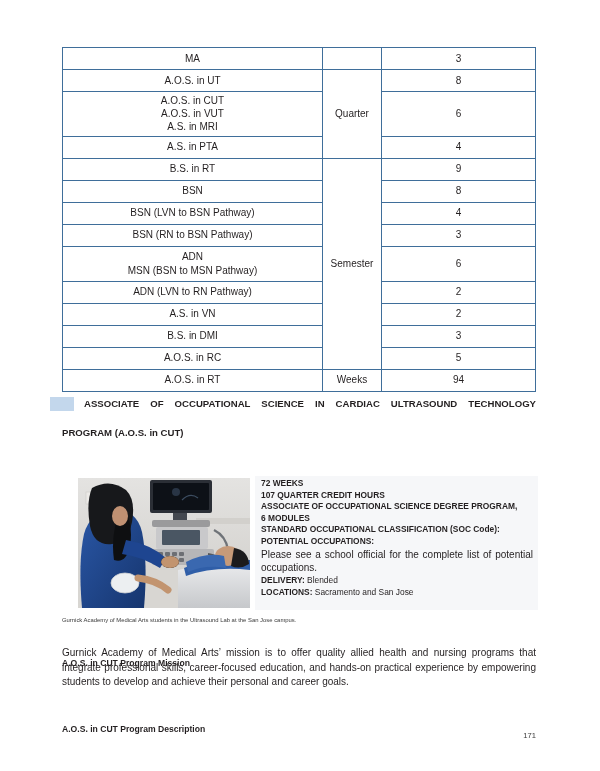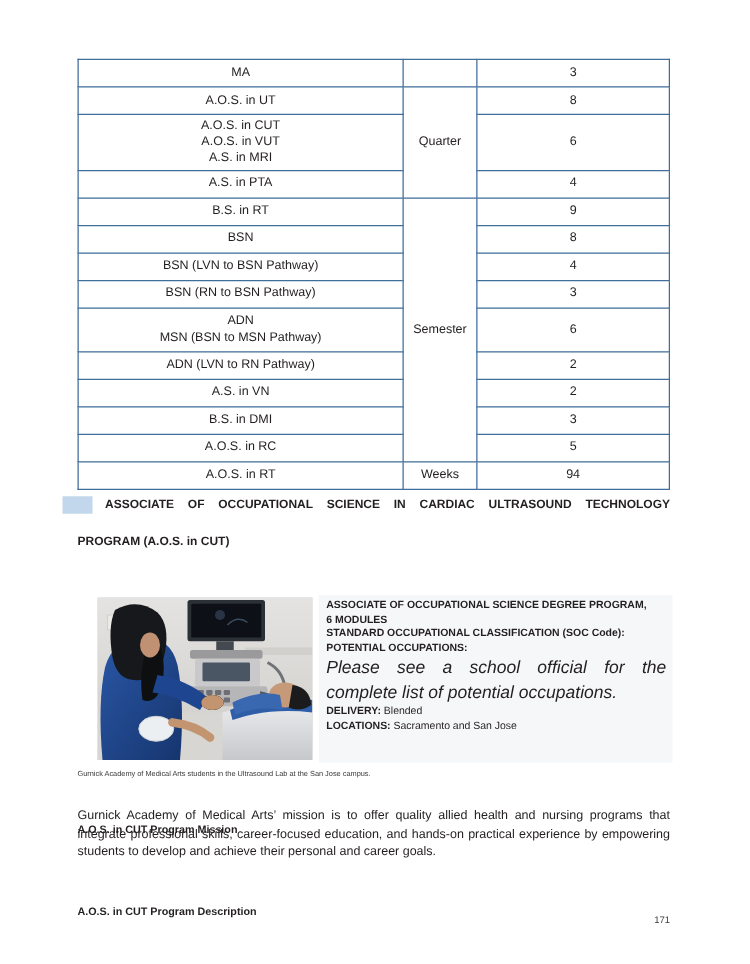--- a/index.html
+++ b/index.html
@@ -112,23 +112,22 @@
   .info-line {
     font-size: 8.4px;
     line-height: 1.38;
     color: #231f20;
     white-space: nowrap;
   }
   .info-line.b { font-weight: bold; }
   .info-line .lbl { font-weight: bold; }
   .info-line .val { font-weight: normal; }
   .info-italic {
-    font-size: 14px;
+    font-size: 10px;
     line-height: 1.38;
-    font-style: italic;
     color: #231f20;
     text-align: justify;
     text-align-last: left;
     width: 272px;
   }
 
   
   .caption {
     position: absolute;
     left: 62px;
@@ -318,20 +317,22 @@
         <ellipse cx="42" cy="38" rx="8" ry="10" fill="#c09173"></ellipse>
         <path d="M48 62 q24 4 40 18 l-6 10 q-20 -12 -38 -14 z" fill="#1e4590"></path>
         <ellipse cx="92" cy="84" rx="9" ry="6" fill="#c29madd"></ellipse>
         <ellipse cx="92" cy="84" rx="9" ry="6" fill="#c2946f"></ellipse>
         <ellipse cx="47" cy="105" rx="14" ry="10" fill="#eceff1" stroke="#cfd2d4" stroke-width="0.8"></ellipse>
         <path d="M60 100 q18 2 30 12" stroke="#c2946f" stroke-width="7" fill="none" stroke-linecap="round"></path>
       </svg>
     </div>
 
     <div class="info-box">
+      <div class="info-line b">72 WEEKS</div>
+      <div class="info-line b">107 QUARTER CREDIT HOURS</div>
       <div class="info-line b">ASSOCIATE OF OCCUPATIONAL SCIENCE DEGREE PROGRAM,</div>
       <div class="info-line b">6 MODULES</div>
       <div class="info-line b">STANDARD OCCUPATIONAL CLASSIFICATION (SOC Code):</div>
       <div class="info-line b">POTENTIAL OCCUPATIONS:</div>
       <div class="info-italic">Please see a school official for the complete list of potential occupations.</div>
       <div class="info-line"><span class="lbl">DELIVERY:</span><span class="val"> Blended</span></div>
       <div class="info-line"><span class="lbl">LOCATIONS:</span><span class="val"> Sacramento and San Jose</span></div>
     </div>
   </div>
 

